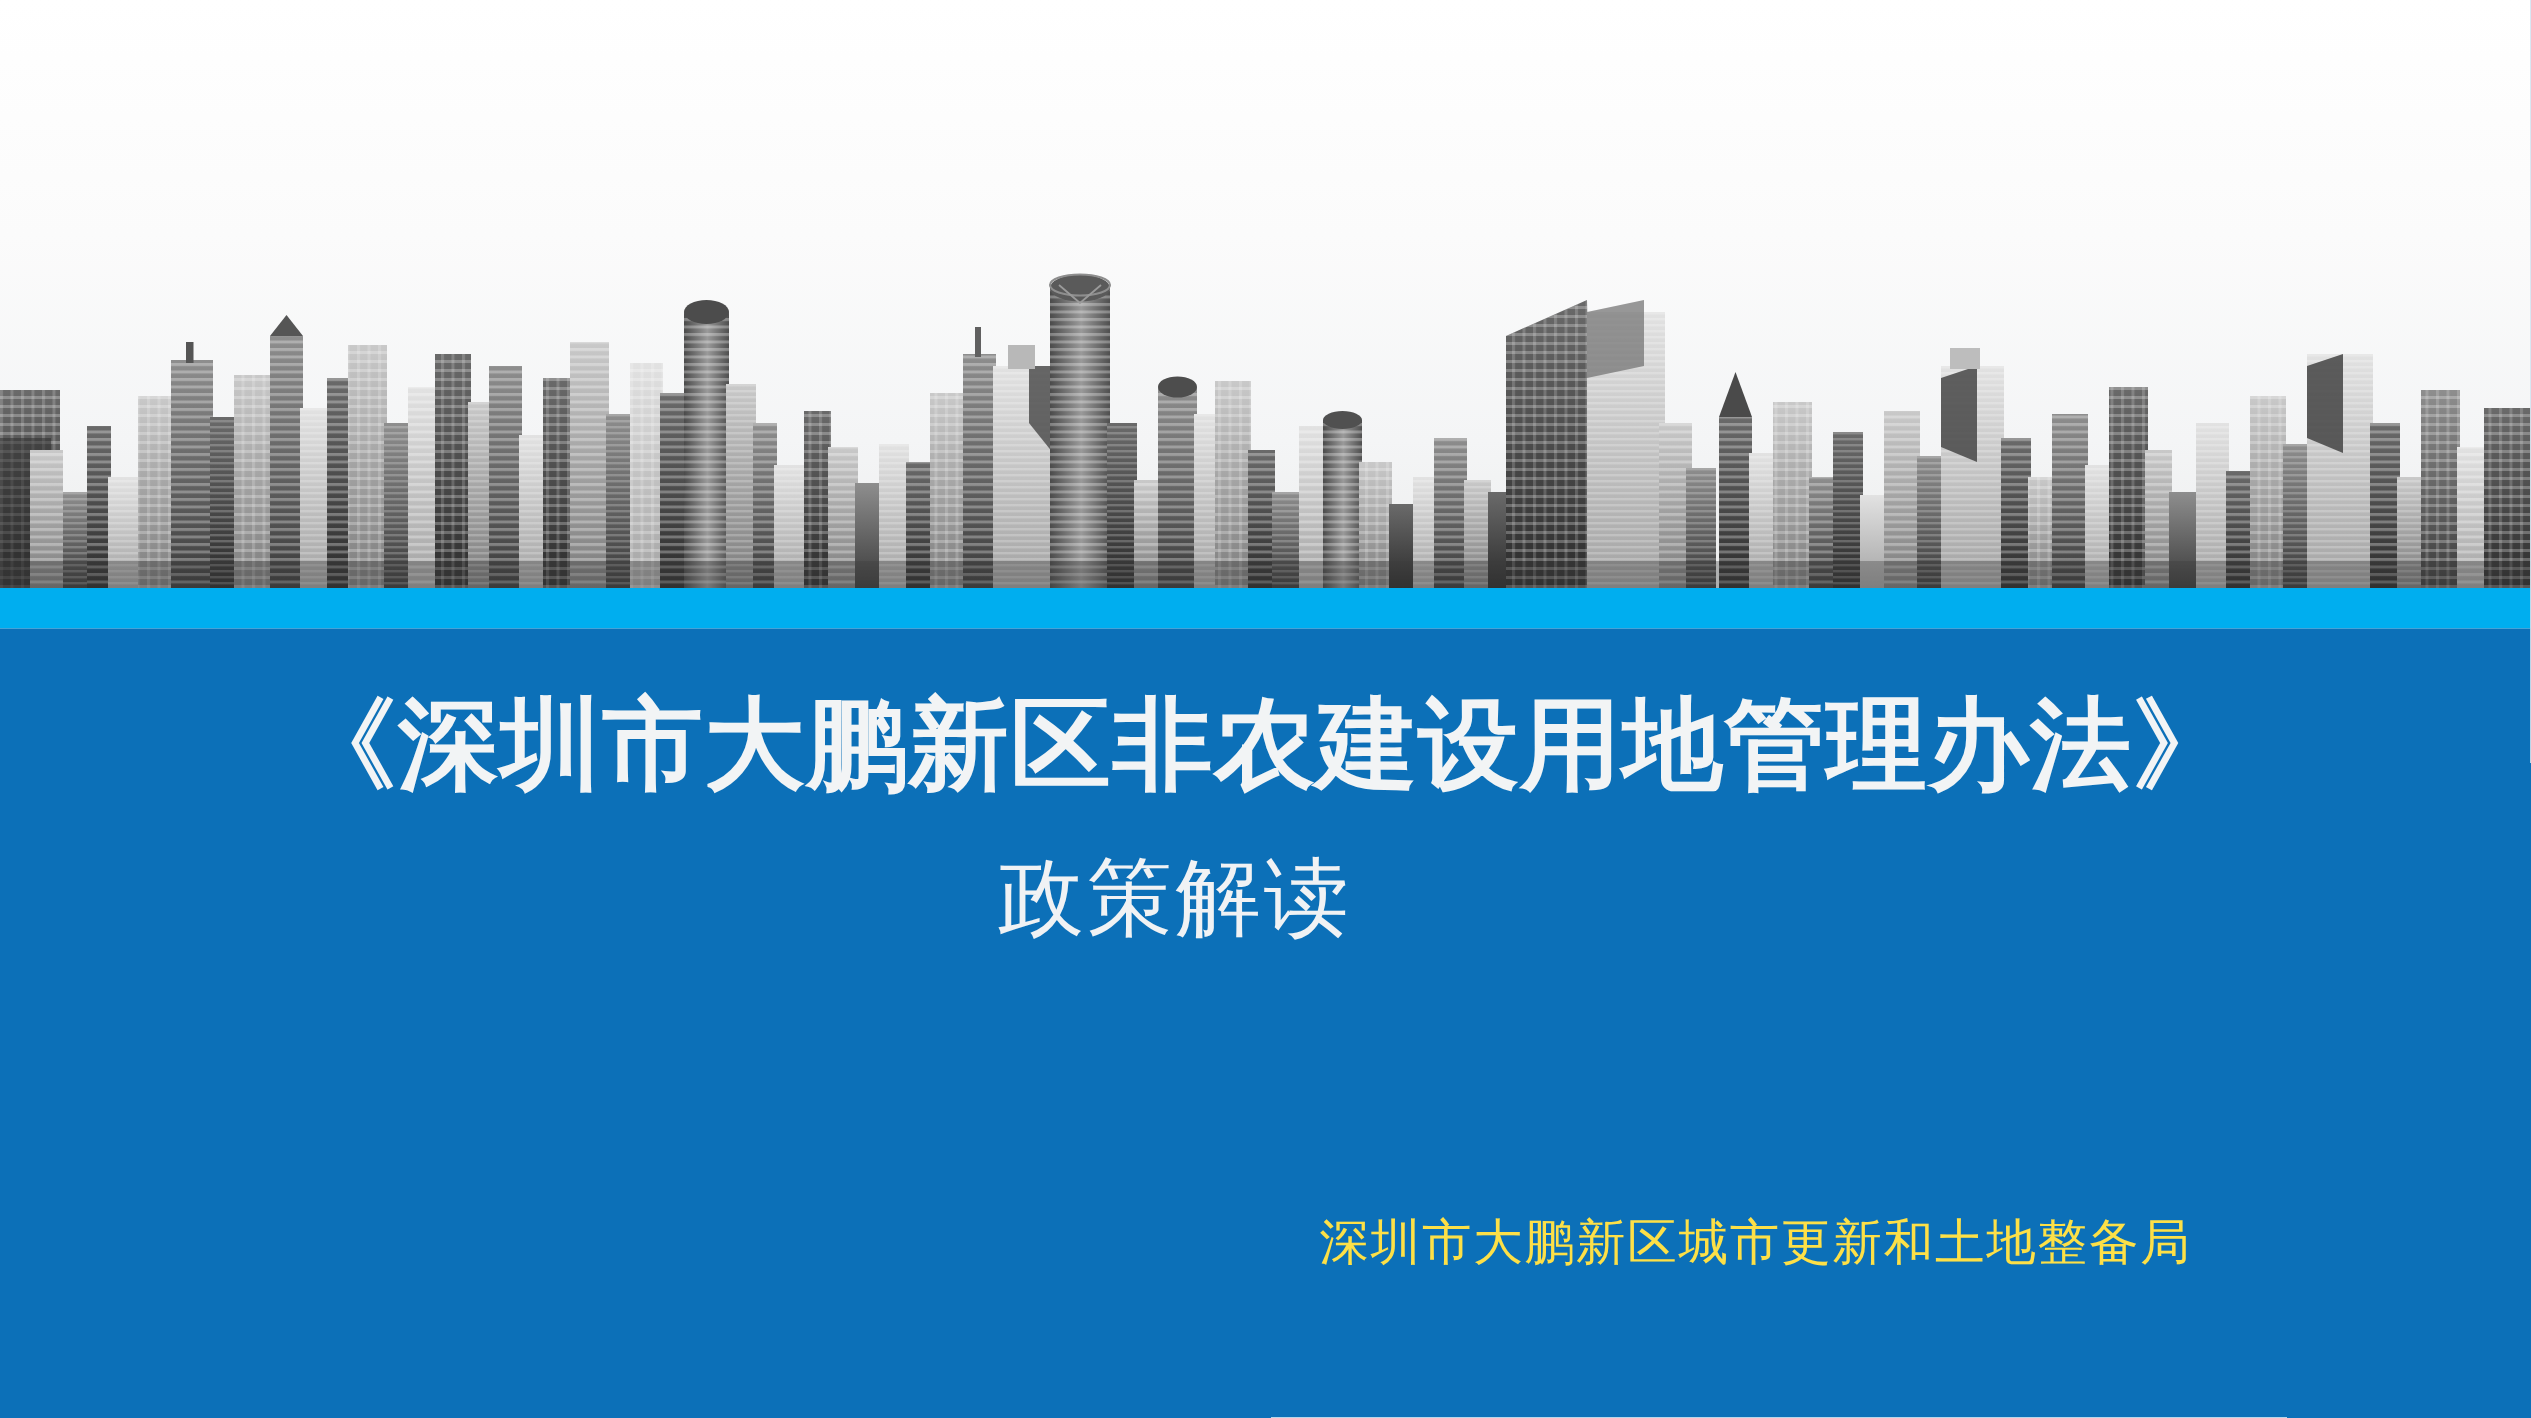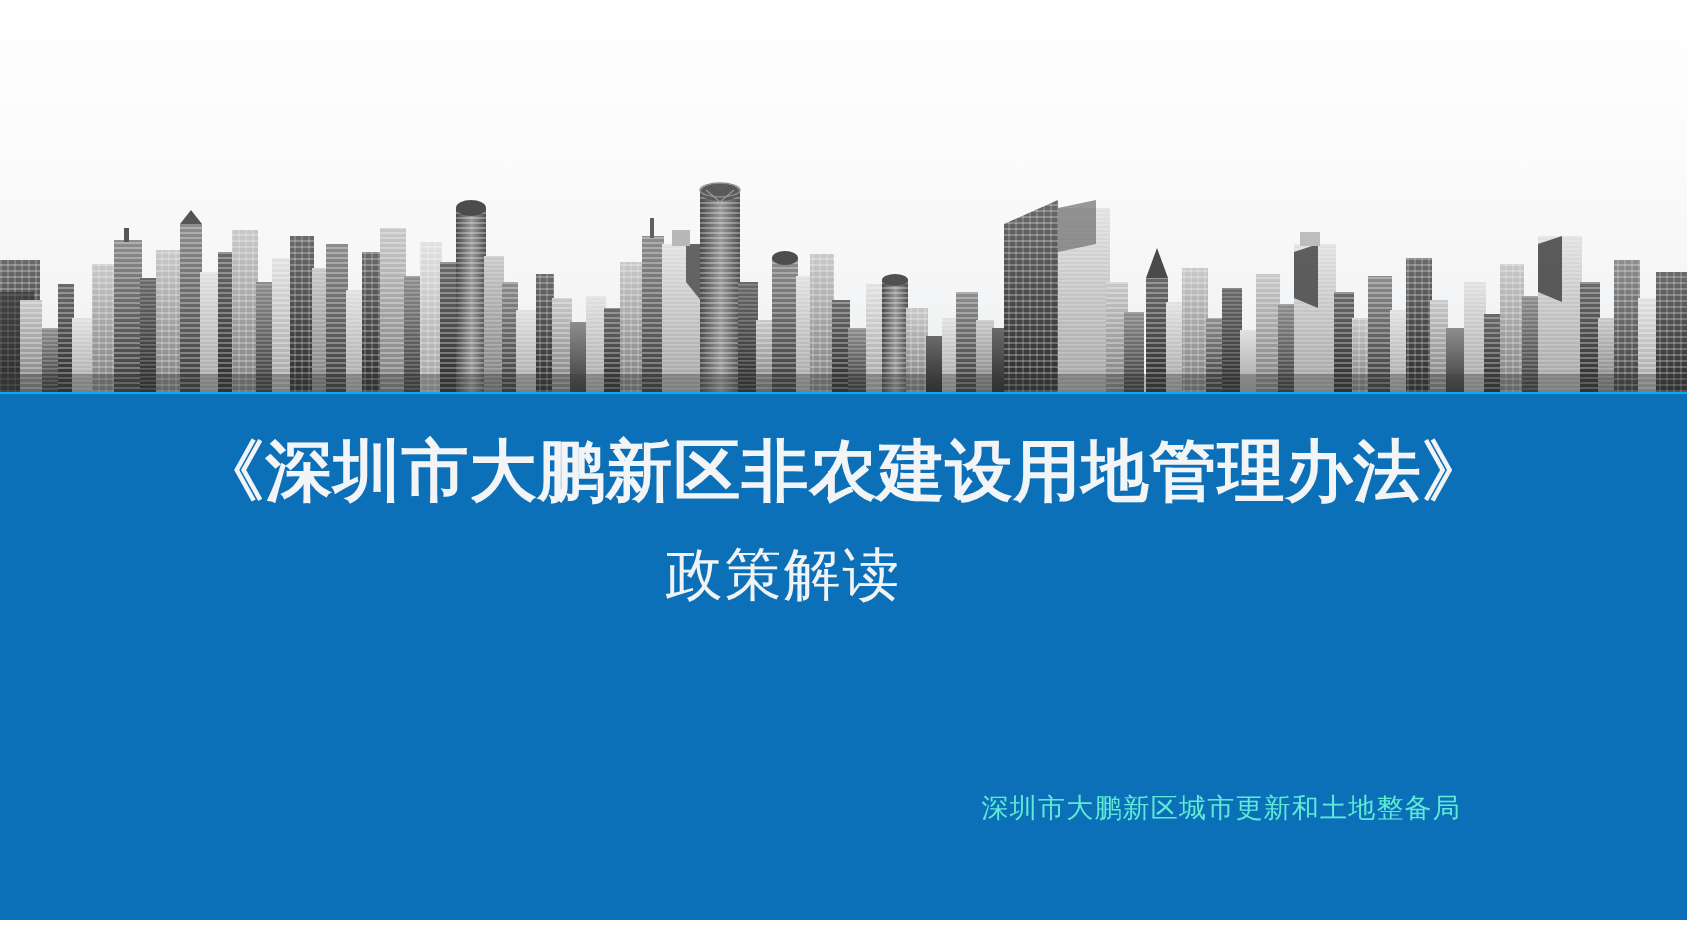--- a/index.html
+++ b/index.html
@@ -49,21 +49,21 @@
     top: 392px;
     width: 1687px;
     height: 27px;
     background: #00AEEF;
   }
 
   
   .blue-panel {
     position: absolute;
     left: 0;
-    top: 394px;
+    top: 419px;
     width: 1687px;
     height: 526px;
     background: #0C70B8;
   }
 
   
   .title-block {
     position: absolute;
     left: 0;
     top: 40px;
@@ -107,23 +107,23 @@
     left: 0;
     bottom: 94px;
     width: 1687px;
     text-align: right;
     padding-right: 226px;
     box-sizing: border-box;
   }
   .footer-text {
     font-family: "DejaVu Serif", "Liberation Serif", serif;
     font-weight: 400;
-    font-size: 27px;
+    font-size: 33px;
     letter-spacing: 1.2px;
-    color: #5eead4;
+    color: #fde047;
     white-space: nowrap;
     margin: 0;
   }
 </style>
 </head>
 <body>
 
 <div class="slide">
 
   <div class="sky-band">

